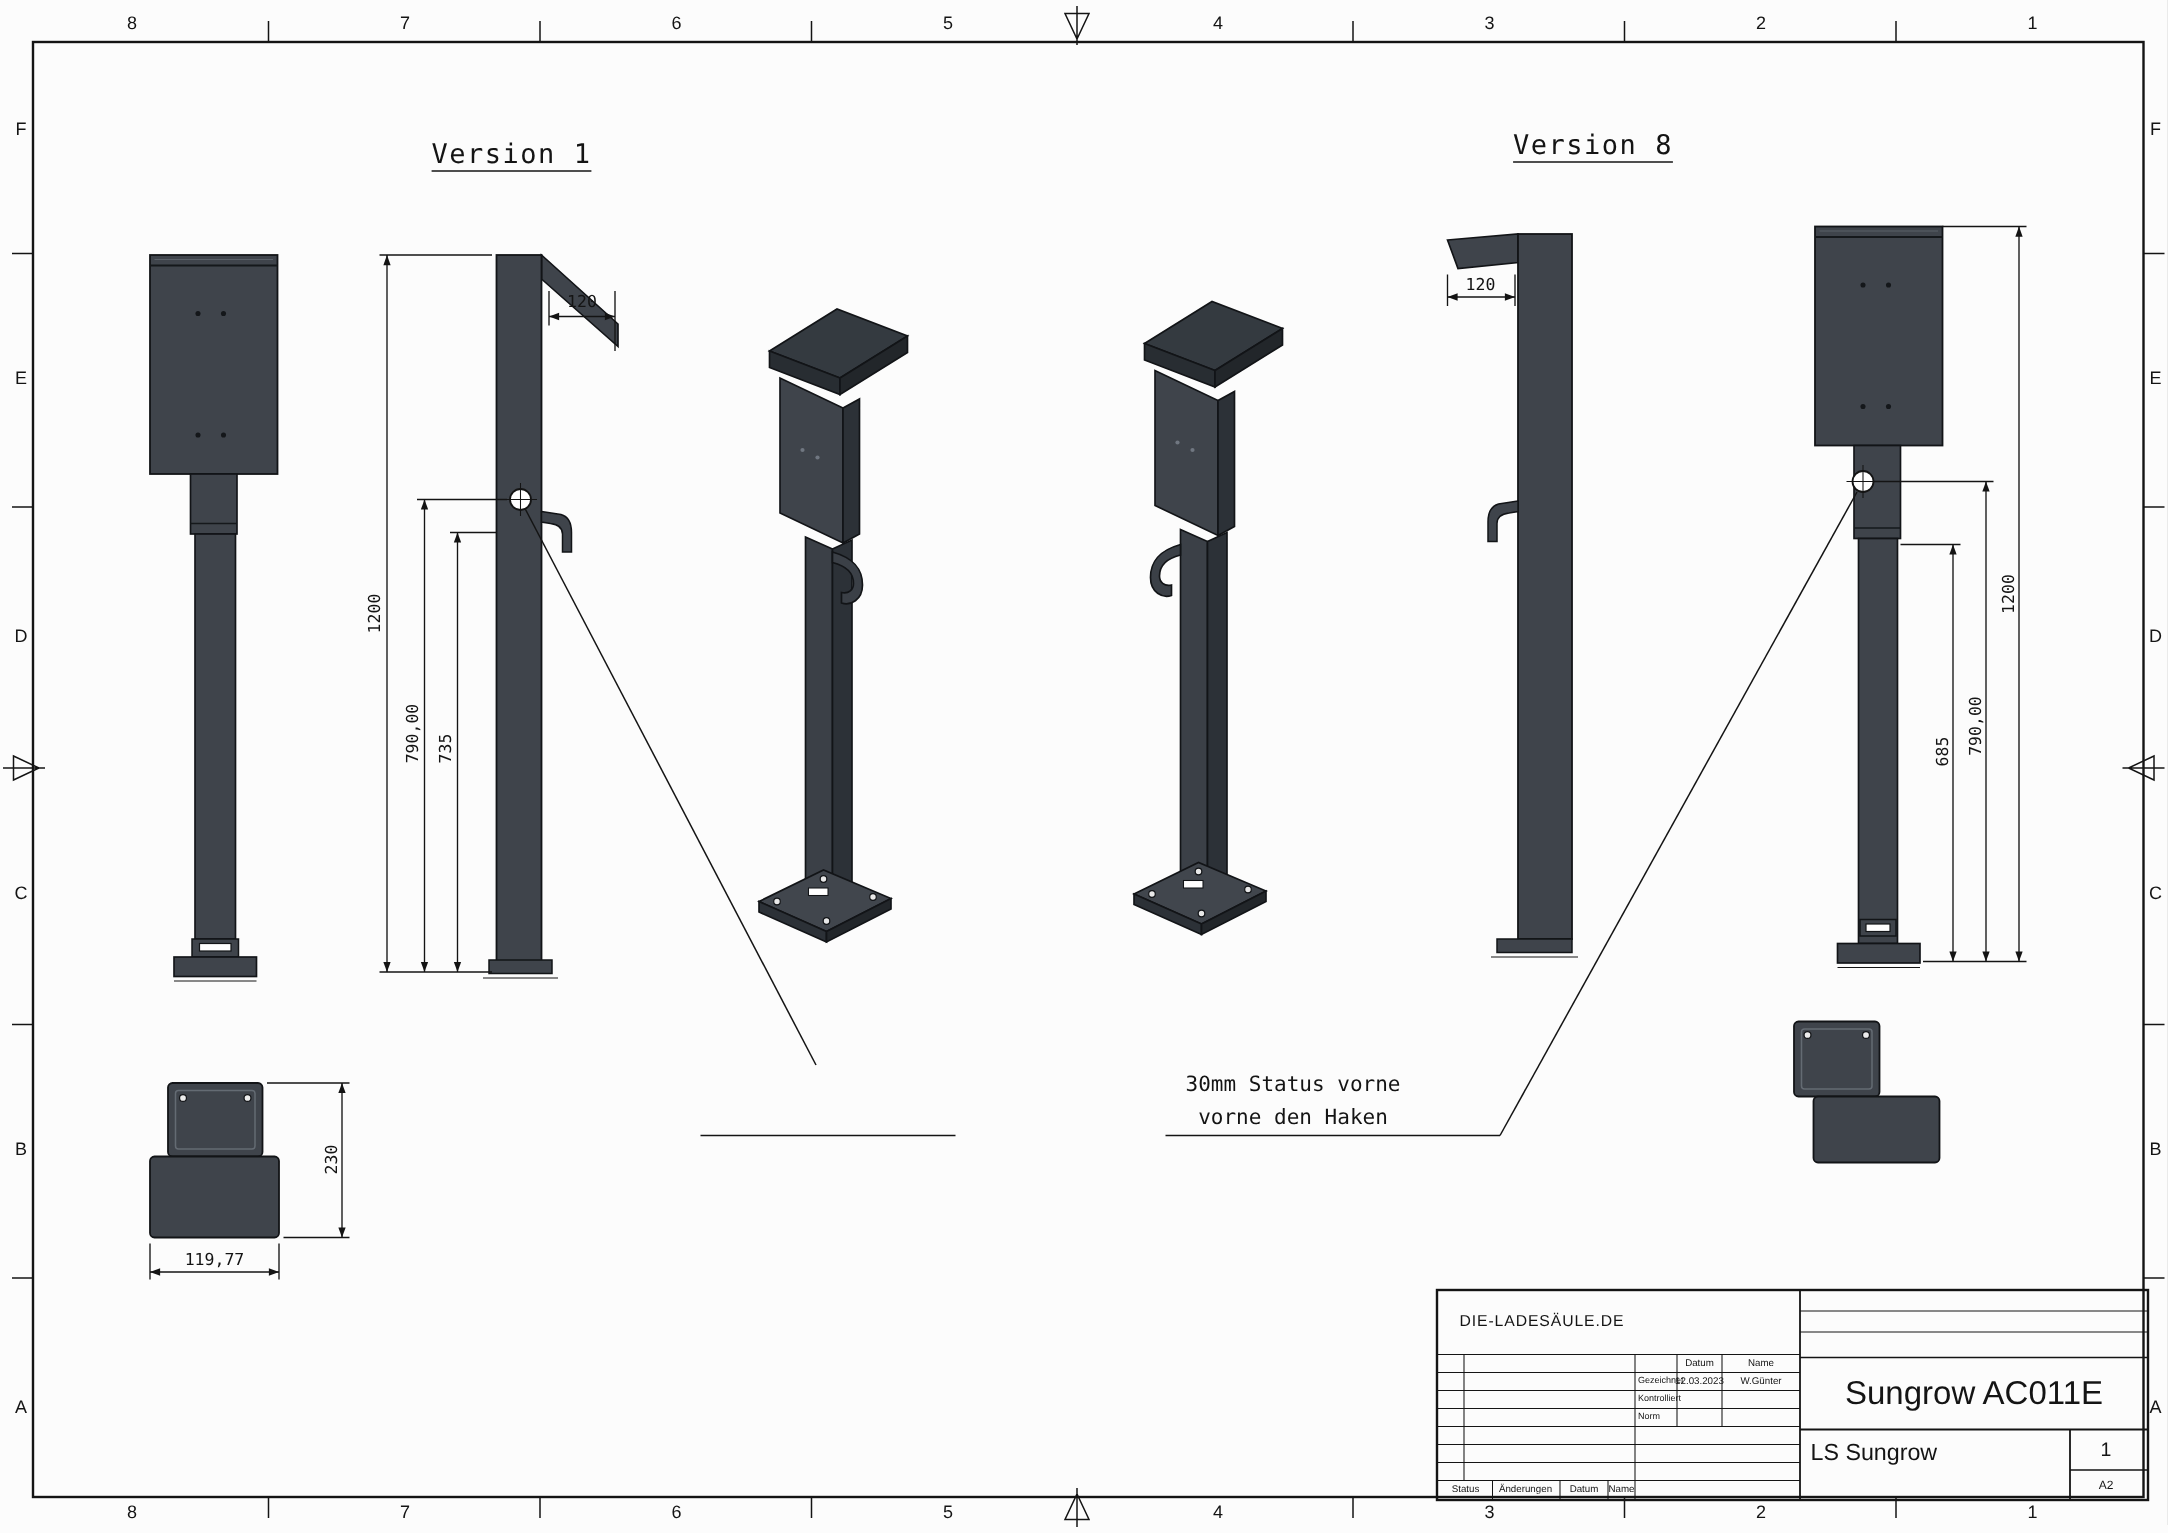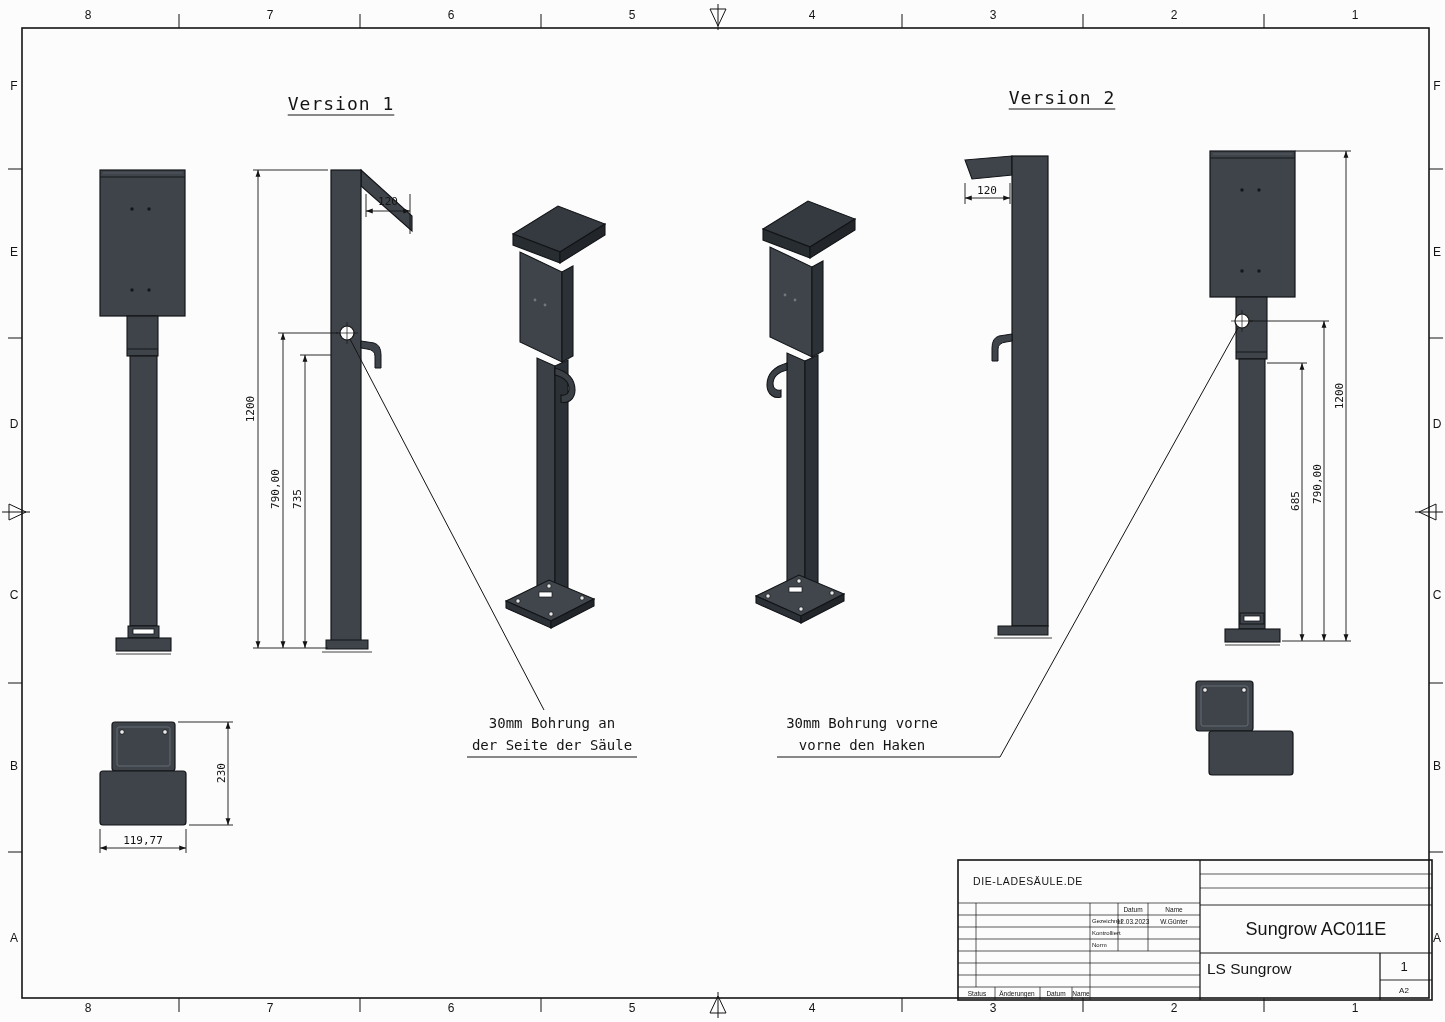--- a/index.html
+++ b/index.html
@@ -10,21 +10,21 @@
   .lft{transform:translate(0,-50%)}
   .rot{transform:translate(-50%,-50%) rotate(-90deg)}
   .zone{font-family:"Liberation Sans",sans-serif;font-size:12px}
   .vtitle{font-size:18px;letter-spacing:1px;text-decoration:underline;text-underline-offset:5px}
   .dim{font-size:11px}
   .anno{font-size:14px;line-height:22px;text-align:center}
   .tb{font-family:"Liberation Sans",sans-serif}
   .tb-company{font-size:10.5px;letter-spacing:.6px}
   .tb-small{font-size:6.5px}
   .tb-tiny{font-size:6px}
-  .tb-title{font-size:18px}
+  .tb-title{font-size:22px}
   .tb-sub{font-size:15.5px}
   .tb-sheet{font-size:13px}
   .tb-format{font-size:8px}
 </style>
 </head>
 <body>
 
 <div class="sheet">
 
   <svg width="1445" height="1022" viewBox="0 0 1445 1022">
@@ -249,39 +249,35 @@
   <div class="t c zone" style="left:14px;top:766px">B</div>
   <div class="t c zone" style="left:14px;top:938px">A</div>
   <div class="t c zone" style="left:1437px;top:86px">F</div>
   <div class="t c zone" style="left:1437px;top:252px">E</div>
   <div class="t c zone" style="left:1437px;top:424px">D</div>
   <div class="t c zone" style="left:1437px;top:595px">C</div>
   <div class="t c zone" style="left:1437px;top:766px">B</div>
   <div class="t c zone" style="left:1437px;top:938px">A</div>
 
   <div class="t c vtitle" style="left:341px;top:103px">Version 1</div>
-  <div class="t c vtitle" style="left:1062px;top:97px">Version 2</div>
+  <div class="t c vtitle" style="left:1062px;top:97px">Version 8</div>
 
   <div class="t c dim" style="left:388px;top:201px">120</div>
   <div class="t rot dim" style="left:250px;top:409px">1200</div>
   <div class="t rot dim" style="left:275px;top:489px">790,00</div>
   <div class="t rot dim" style="left:297px;top:499px">735</div>
   <div class="t c dim" style="left:987px;top:190px">120</div>
   <div class="t rot dim" style="left:1295px;top:501px">685</div>
   <div class="t rot dim" style="left:1317px;top:484px">790,00</div>
   <div class="t rot dim" style="left:1339px;top:396px">1200</div>
   <div class="t rot dim" style="left:221px;top:773px">230</div>
   <div class="t c dim" style="left:143px;top:840px">119,77</div>
 
-  <div class="t c anno" style="left:552px;top:734px">
-    <div>30mm Bohrung an</div>
-    <div>der Seite der Säule</div>
-  </div>
   <div class="t c anno" style="left:862px;top:734px">
-    <div>30mm Bohrung vorne</div>
+    <div>30mm Status vorne</div>
     <div>vorne den Haken</div>
   </div>
 
   <div class="t lft tb tb-company" style="left:973px;top:881px">DIE-LADESÄULE.DE</div>
   <div class="t c tb tb-small" style="left:1133px;top:909px">Datum</div>
   <div class="t c tb tb-small" style="left:1174px;top:909px">Name</div>
   <div class="t lft tb tb-tiny" style="left:1092px;top:921px">Gezeichnet</div>
   <div class="t c tb tb-small" style="left:1133px;top:921px">12.03.2023</div>
   <div class="t c tb tb-small" style="left:1174px;top:921px">W.Günter</div>
   <div class="t lft tb tb-tiny" style="left:1092px;top:933px">Kontrolliert</div>

